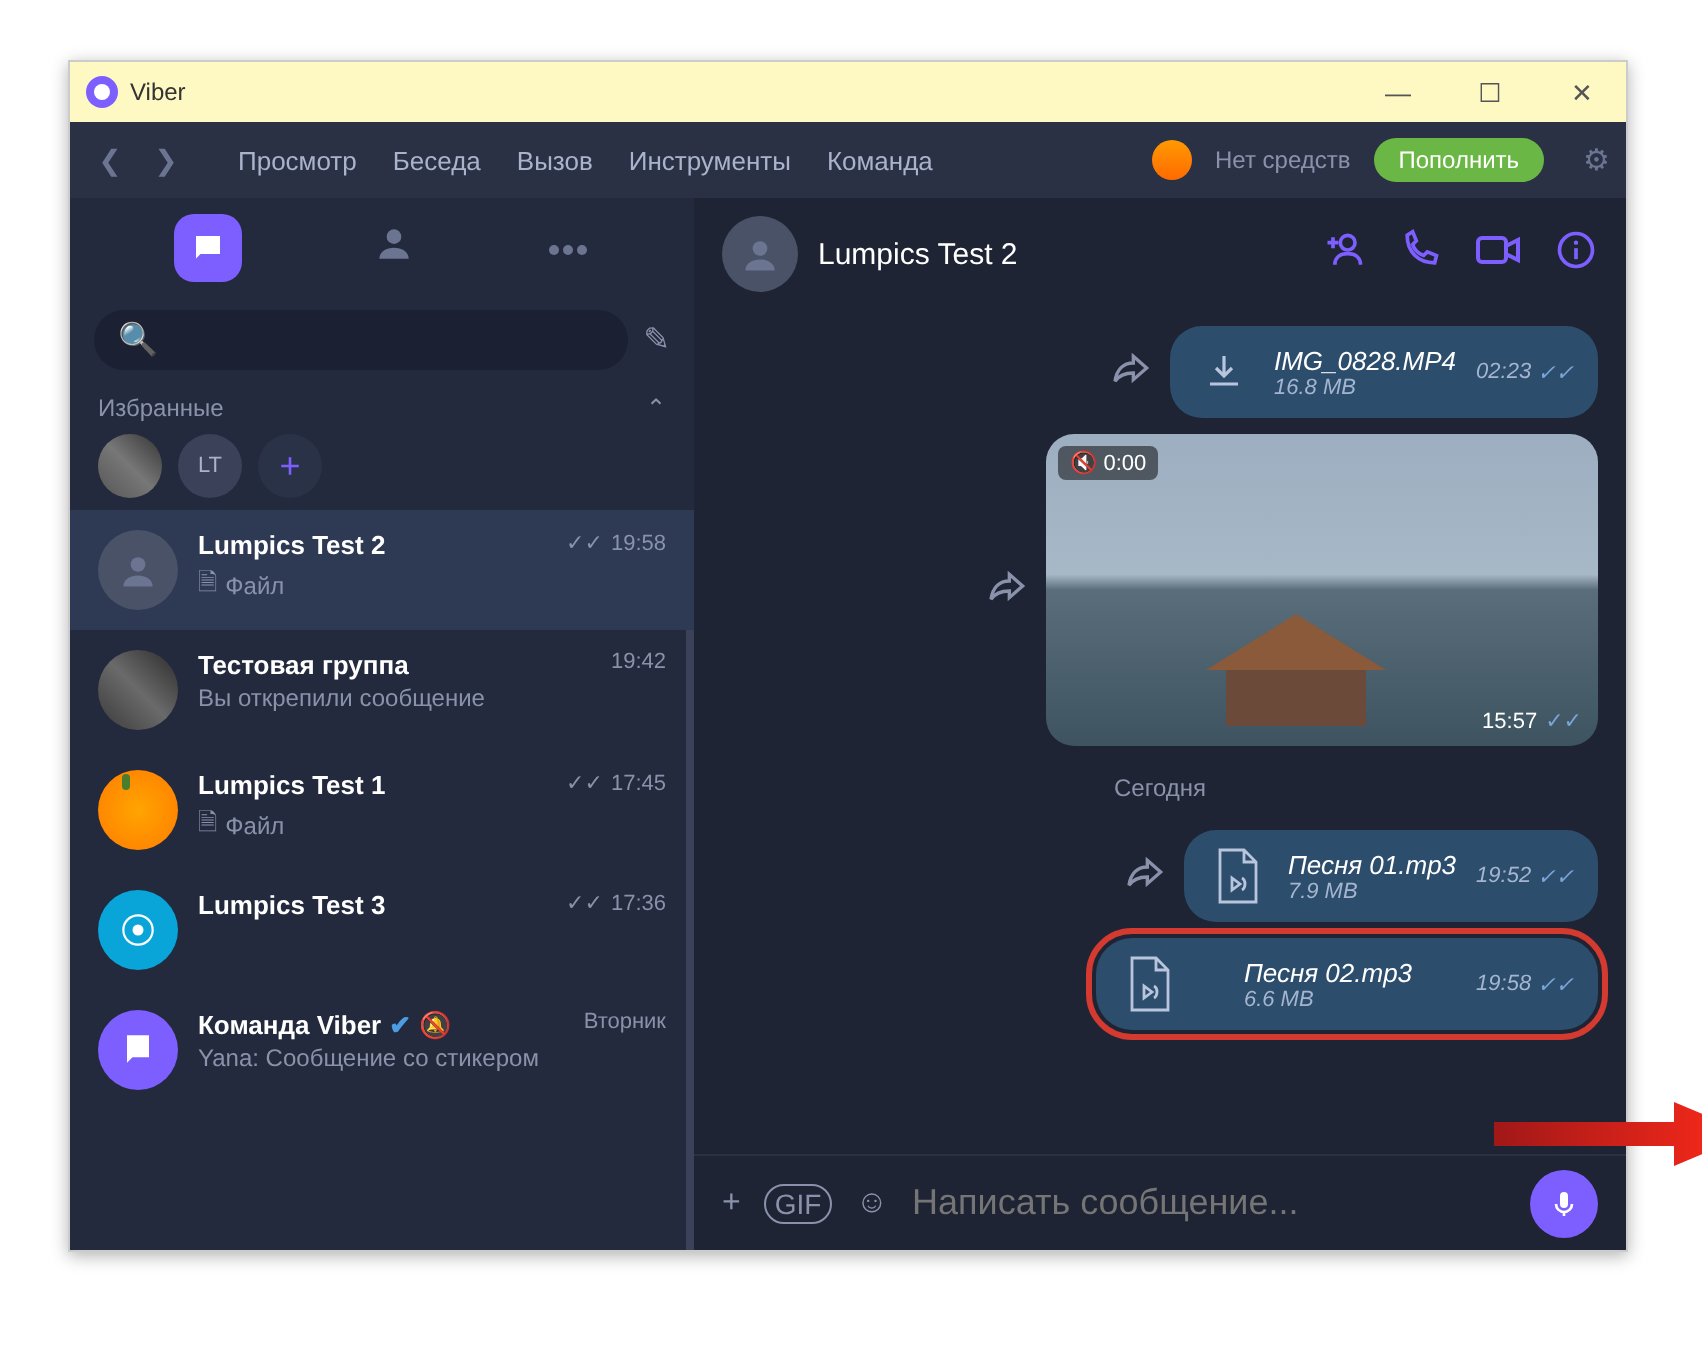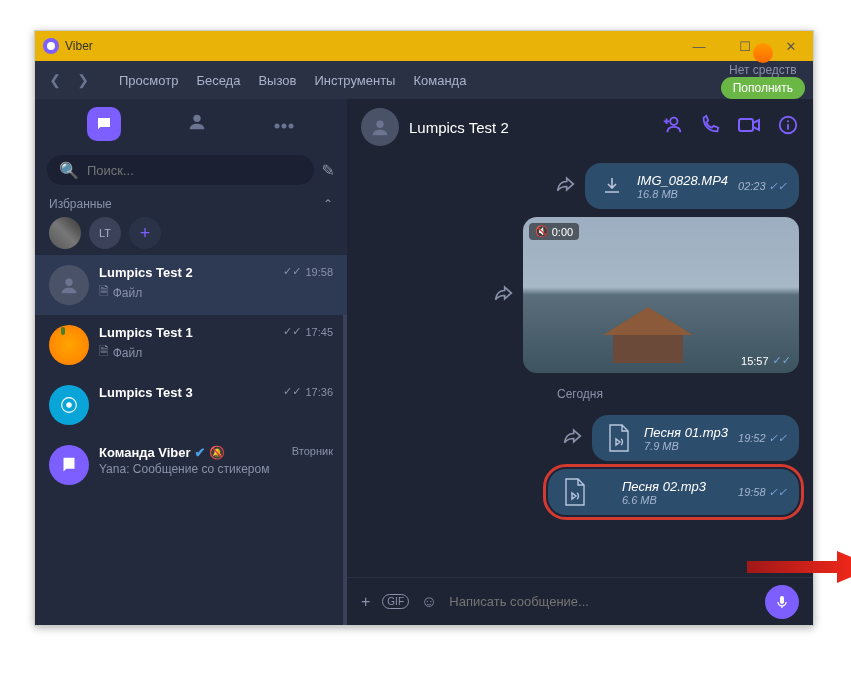--- a/index.html
+++ b/index.html
@@ -1,29 +1,29 @@
 <!DOCTYPE html>
 <html><head>
 <meta charset="utf-8">
 <style>
 * { box-sizing: border-box; margin: 0; padding: 0; font-family: "Segoe UI", Arial, sans-serif; }
 body { background: #fff; width: 851px; height: 676px; overflow: hidden; }
 .window { position: absolute; left: 34px; top: 30px; width: 780px; height: 596px; background: #1e2433; border: 1px solid #ccc; box-shadow: 0 2px 8px rgba(0,0,0,0.3); }
-.titlebar { height: 30px; background: #eab308; display: flex; align-items: center; padding: 0 8px; }
+.titlebar { height: 30px; background: #fef9c3; display: flex; align-items: center; padding: 0 8px; }
 .titlebar .app-icon { width: 16px; height: 16px; background: #7d5fff; border-radius: 50%; display: flex; align-items: center; justify-content: center; margin-right: 6px; }
 .titlebar .app-icon svg { width: 10px; height: 10px; }
 .titlebar .title { color: #333; font-size: 12px; }
 .titlebar .blur { flex: 1; }
 .win-controls { display: flex; gap: 18px; margin-left: auto; }
 .win-controls span { width: 28px; text-align: center; color: #555; font-size: 13px; cursor: pointer; }
 .menubar { height: 38px; background: #2a3145; display: flex; align-items: center; padding: 0 8px; gap: 4px; }
 .nav-btn { width: 24px; height: 24px; display: flex; align-items: center; justify-content: center; color: #6b7591; font-size: 14px; cursor: pointer; }
 .menu-items { display: flex; gap: 18px; margin-left: 20px; }
 .menu-items span { color: #aab3cc; font-size: 13px; cursor: pointer; }
-.balance-area { margin-left: auto; display: flex; align-items: center; gap: 0; flex-direction: column; }
+.balance-area { margin-left: auto; display: flex; align-items: center; gap: 12px; }
 .balance-icon { width: 20px; height: 20px; border-radius: 50%; background: linear-gradient(#ff9a00,#ff6a00); }
 .balance-text { color: #8a92ab; font-size: 12px; }
 .topup-btn { background: #6bb745; color: #fff; font-size: 12px; padding: 4px 12px; border-radius: 12px; border: none; cursor: pointer; }
 .gear { color: #6b7591; font-size: 15px; margin-left: 8px; cursor: pointer; }
 
 .content { display: flex; height: calc(100% - 68px); }
 .sidebar { width: 312px; background: #232a3d; display: flex; flex-direction: column; overflow: hidden; }
 .tab-row { height: 50px; display: flex; align-items: center; justify-content: space-around; padding: 0 20px; }
 .tab-row .tab { color: #6b7591; cursor: pointer; }
 .tab-row .tab.active { color: #7d5fff; }
@@ -86,21 +86,21 @@
 .video-thumb .roof::after { content:''; position:absolute; bottom:28px; left:0; width:0; height:0; border-left:45px solid transparent; border-right:45px solid transparent; border-bottom:28px solid #8a5a3a; }
 .video-dur { position: absolute; top: 6px; left: 6px; background: rgba(0,0,0,0.5); color: #fff; font-size: 11px; padding: 2px 6px; border-radius: 4px; display: flex; align-items: center; gap: 3px; }
 .video-time { position: absolute; bottom: 6px; right: 8px; color: #fff; font-size: 11px; display: flex; align-items: center; gap: 4px; }
 
 .date-divider { text-align: center; color: #8a92ab; font-size: 12px; margin: 6px 0; }
 
 .arrow-annotation { position: absolute; left: 400px; top: 448px; pointer-events: none; }
 
 .composer { height: 48px; display: flex; align-items: center; padding: 0 14px; gap: 12px; border-top: 1px solid #2a3145; }
 .composer .cbtn { color: #8a92ab; cursor: pointer; }
-.composer input { flex: 1; background: transparent; border: none; outline: none; color: #8a92ab; font-size: 13px; }
+.composer input { flex: 1; background: transparent; border: none; outline: none; color: #8a92ab; font-size: 18px; }
 .mic-btn { width: 34px; height: 34px; border-radius: 50%; background: #7d5fff; display: flex; align-items: center; justify-content: center; cursor: pointer; }
 </style>
 </head>
 <body>
 
 <div class="window">
   <div class="titlebar">
     <span class="app-icon">
         <svg viewBox="0 0 10 10">
           <circle cx="5" cy="5" r="4" fill="#fff"></circle>
@@ -150,21 +150,20 @@
         <span class="tab"><svg width="22" height="6" viewBox="0 0 22 6">
               <circle cx="4" cy="3" r="2.5" fill="#6b7591"></circle>
               <circle cx="11" cy="3" r="2.5" fill="#6b7591"></circle>
               <circle cx="18" cy="3" r="2.5" fill="#6b7591"></circle>
             </svg></span>
       </div>
 
       <div class="search-row">
         <div class="search-box">
           <span style="color:#8a92ab">🔍</span>
-          <input placeholder="Поиск..." style="">
         </div>
         <span class="compose">✎</span>
       </div>
 
       <div class="favorites">
         <div class="fav-header">
           <span>Избранные</span>
           <span class="chev">⌃</span>
         </div>
         <div class="fav-row">
@@ -192,20 +191,32 @@
                 <span>🗎</span>
                 <span>Файл</span>
               </div>
           </div>
           <div class="chat-meta">
               <span class="check">✓✓</span>
               <span>19:58</span>
             </div>
         </div>
 
+        <div class="chat-item">
+          <div class="avatar img"></div>
+          <div class="chat-body">
+            <div class="chat-name">Тестовая группа</div>
+            <div class="chat-preview">
+                <span>Вы открепили сообщение</span>
+              </div>
+          </div>
+          <div class="chat-meta">
+              <span>19:42</span>
+            </div>
+        </div>
 
         <div class="chat-item">
           <div class="avatar orange"></div>
           <div class="chat-body">
             <div class="chat-name">Lumpics Test 1</div>
             <div class="chat-preview">
                 <span>🗎</span>
                 <span>Файл</span>
               </div>
           </div>
@@ -371,21 +382,21 @@
             <linearGradient id="ag" x1="0" x2="1">
               <stop offset="0" stop-color="#a01818"></stop>
               <stop offset="1" stop-color="#ff2a1a"></stop>
             </linearGradient>
           </defs>
         <path fill="url(#ag)" d="M0 14 L90 14 L90 4 L128 20 L90 36 L90 26 L0 26 Z"></path>
       </svg>
 
       <div class="composer">
         <span class="cbtn">+</span>
-        <span class="cbtn" style="border:1.5px solid #8a92ab;border-radius:10px;padding:1px 4px;font-size:10px">GIF</span>
+        <span class="cbtn" style="border:1.5px solid #8a92ab;border-radius:10px;padding:1px 4px;font-size:14px">GIF</span>
         <span class="cbtn">☺</span>
         <input placeholder="Написать сообщение..." style="">
         <span class="mic-btn">
             <svg width="16" height="16" viewBox="0 0 24 24">
               <rect x="9" y="3" width="6" height="12" rx="3" fill="#fff"></rect>
               <path stroke="#fff" stroke-width="2" fill="none" d="M6 12a6 6 0 0012 0M12 18v3"></path>
             </svg>
           </span>
       </div>
     </div>

